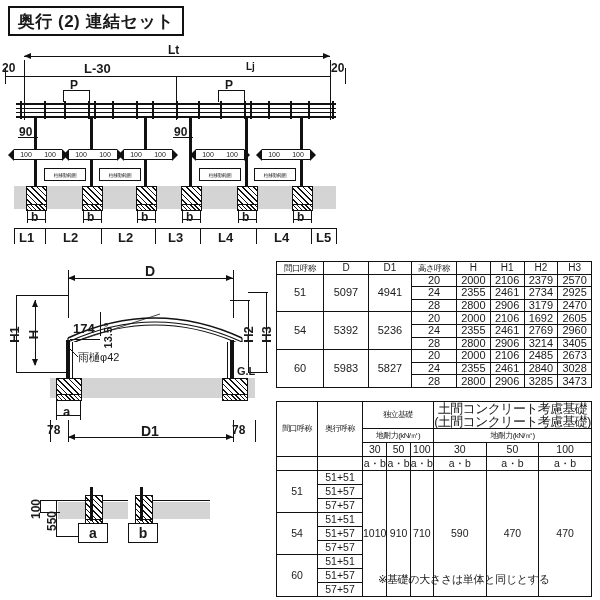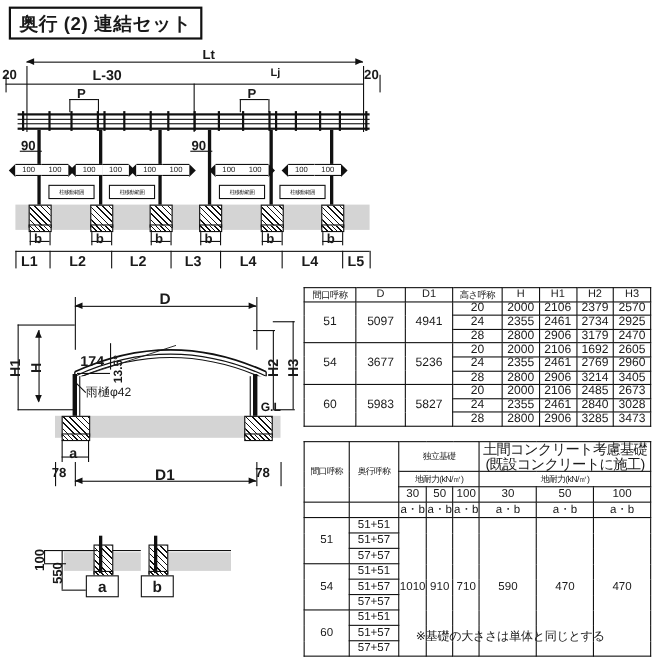--- a/index.html
+++ b/index.html
@@ -72,21 +72,21 @@
 
 <div class="abs" id="title-box">
   <span>奥行 (2) 連結セット</span>
 </div>
 
 <div id="plan-view">
 
   <div class="hl" style="left:24px;top:56px;width:306px;"></div>
   <div class="ahL" style="left:24px;top:53px;"></div>
   <div class="ahR" style="left:323px;top:53px;"></div>
-  <div class="lbl lbl-b" style="left:184px;top:44px;">Lt</div>
+  <div class="lbl lbl-b" style="left:168px;top:44px;">Lt</div>
 
   <div class="hl" style="left:5px;top:76px;width:325px;"></div>
   <div class="vl" style="left:5px;top:68px;height:16px;"></div>
   <div class="vl" style="left:24px;top:60px;height:60px;"></div>
   <div class="vl" style="left:176px;top:76px;height:44px;"></div>
   <div class="vl" style="left:330px;top:60px;height:60px;"></div>
   <div class="vl" style="left:345px;top:68px;height:16px;"></div>
   <div class="lbl lbl-b" style="left:2px;top:62px;">20</div>
   <div class="lbl lbl-b" style="left:331px;top:62px;">20</div>
   <div class="lbl lbl-b" style="left:84px;top:62px;font-size:13px;">L-30</div>
@@ -396,21 +396,21 @@
   <tr>
     <td>28</td>
     <td>2800</td>
     <td>2906</td>
     <td>3179</td>
     <td>2470</td>
   </tr>
 
   <tr>
     <td rowspan="3">54</td>
-    <td rowspan="3">3677</td>
+    <td rowspan="3">5392</td>
     <td rowspan="3">5236</td>
     <td>20</td>
     <td>2000</td>
     <td>2106</td>
     <td>1692</td>
     <td>2605</td>
   </tr>
   <tr>
     <td>24</td>
     <td>2355</td>
@@ -454,21 +454,21 @@
   </table>
 
 <table id="tbl2">
   <tbody>
       <tr>
     <td rowspan="3" class="jp" style="width:40px;">間口呼称</td>
     <td rowspan="3" class="jp" style="width:44px;">奥行呼称</td>
     <td colspan="3" class="jp" style="height:24px;">独立基礎</td>
     <td colspan="3" class="jps" style="height:24px;">
       <div>土間コンクリート考慮基礎</div>
-      <div>(既設コンクリートに施工)</div>
+      <div>(土間コンクリート考慮基礎)</div>
     </td>
   </tr>
   <tr>
     <td colspan="3" class="jp">地耐力(kN/㎡)</td>
     <td colspan="3" class="jp">地耐力(kN/㎡)</td>
   </tr>
   <tr>
     <td>30</td>
     <td>50</td>
     <td>100</td>

